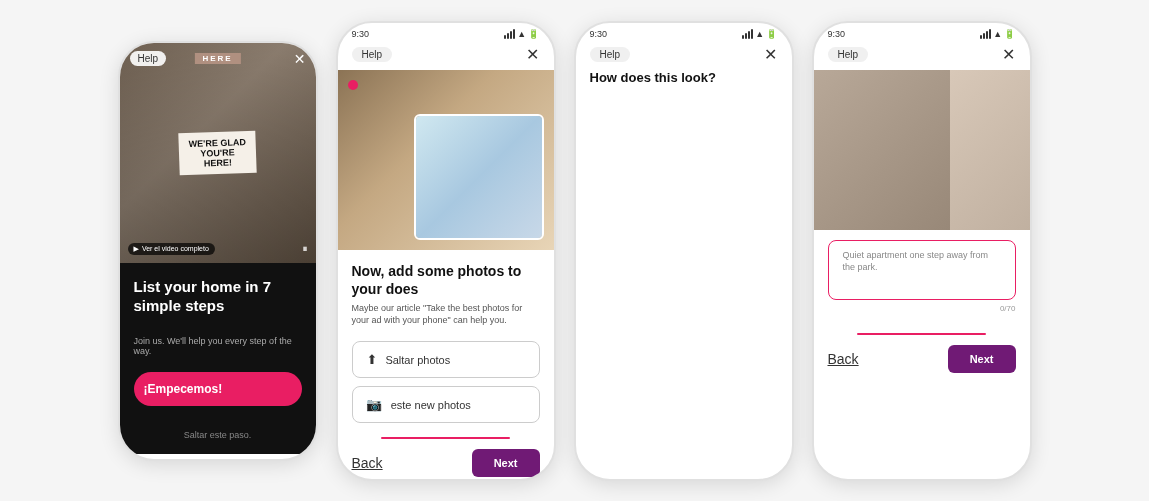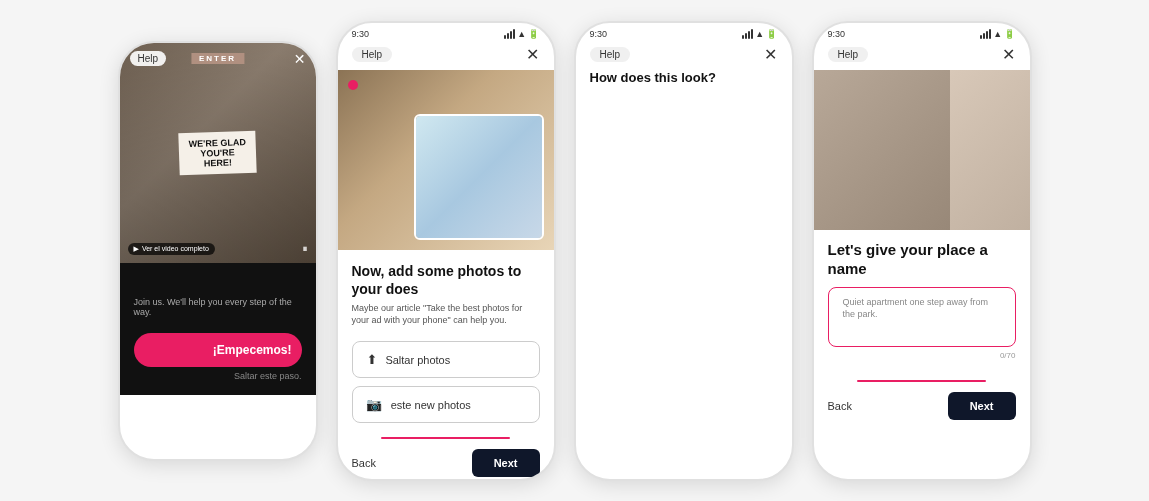--- a/index.html
+++ b/index.html
@@ -114,27 +114,27 @@
       width: 100%;
       background: #e91e63;
       color: #fff;
       border: none;
       border-radius: 24px;
       padding: 10px;
       font-size: 12px;
       font-weight: 600;
       cursor: pointer;
       display: block;
-      text-align: right;
+      text-align: left;
     }
     .phone-1 .skip-text {
-      text-align: right;
+      text-align: center;
       font-size: 9px;
       color: #888;
-      margin-top: 4px;
+      margin-top: 24px;
     }
 
     
     .phone-2 .status-bar, .phone-3 .status-bar, .phone-4 .status-bar {
       display: flex;
       justify-content: space-between;
       align-items: center;
       padding: 6px 14px 2px;
       font-size: 9px;
       color: #333;
@@ -235,26 +235,27 @@
       margin: 14px auto 0;
       border-radius: 2px;
     }
     .nav-bar {
       display: flex;
       justify-content: space-between;
       align-items: center;
       padding: 10px 14px 14px;
     }
     .nav-back {
-      font-size: 11px;
-      color: #333;
+      font-size: 14px;
+      color: #333;
+      text-decoration: underline;
       cursor: pointer;
     }
     .nav-next {
-      background: #0f172a;
+      background: #701a75;
       color: #fff;
       border: none;
       border-radius: 6px;
       padding: 8px 22px;
       font-size: 11px;
       font-weight: 600;
       cursor: pointer;
     }
 
     
@@ -333,37 +334,38 @@
     }
   </style>
 </head>
 <body>
 
 <div class="phones-container">
 
   <div class="phone phone-1">
     <div class="hero-img">
       <div class="overlay"></div>
-      <div style="position:absolute;top:10px;left:50%;transform:translateX(-50%);background:#b09080;color:#fff;font-size:8px;font-weight:900;padding:1px 8px;letter-spacing:2px;z-index:5;">ENTER</div>
+      <div style="position:absolute;top:10px;left:50%;transform:translateX(-50%);background:#b09080;color:#fff;font-size:8px;font-weight:900;padding:1px 8px;letter-spacing:2px;z-index:5;">HERE</div>
       <div class="person-silhouette">
         <div class="sign-text">
           <div class="line1">WE'RE GLAD</div>
           <div class="line2">YOU'RE</div>
           <div class="line3">HERE!</div>
         </div>
       </div>
       <div class="video-badge">
         <span>▶</span>
         <span>Ver el video completo</span>
       </div>
       <div class="play-pause">⏸</div>
       <div class="help-btn">Help</div>
       <div class="close-btn">✕</div>
     </div>
     <div class="content">
+      <div class="main-title">List your home in 7 simple steps</div>
       <div class="sub-text">Join us. We'll help you every step of the way.</div>
       <button class="cta-btn">¡Empecemos!</button>
       <div class="skip-text">Saltar este paso.</div>
     </div>
   </div>
 
   <div class="phone phone-2">
     <div class="status-bar">
       <span>9:30</span>
       <div class="status-icons">
@@ -452,21 +454,20 @@
       <span class="help-tag">Help</span>
       <span class="close-x">✕</span>
     </div>
     <div class="phone-4 hero">
       <div class="hero-two-panel">
         <div class="hero-left"></div>
         <div class="hero-right"></div>
       </div>
     </div>
     <div class="name-section">
-      <div class="name-title">Let's give your place a name</div>
       <div class="name-input-area">Quiet apartment one step away from the park.</div>
       <div class="char-count">0/70</div>
     </div>
     <div class="progress-line"></div>
     <div class="nav-bar">
       <span class="nav-back">Back</span>
       <button class="nav-next">Next</button>
     </div>
   </div>
 

